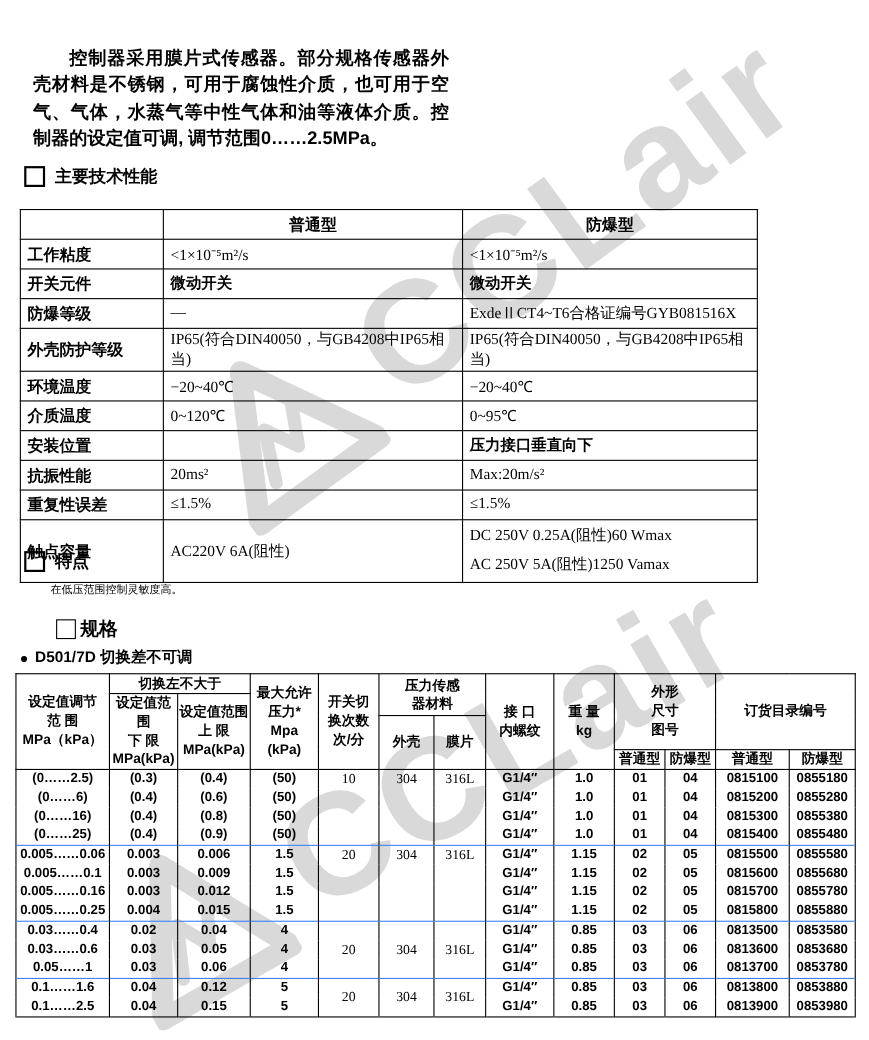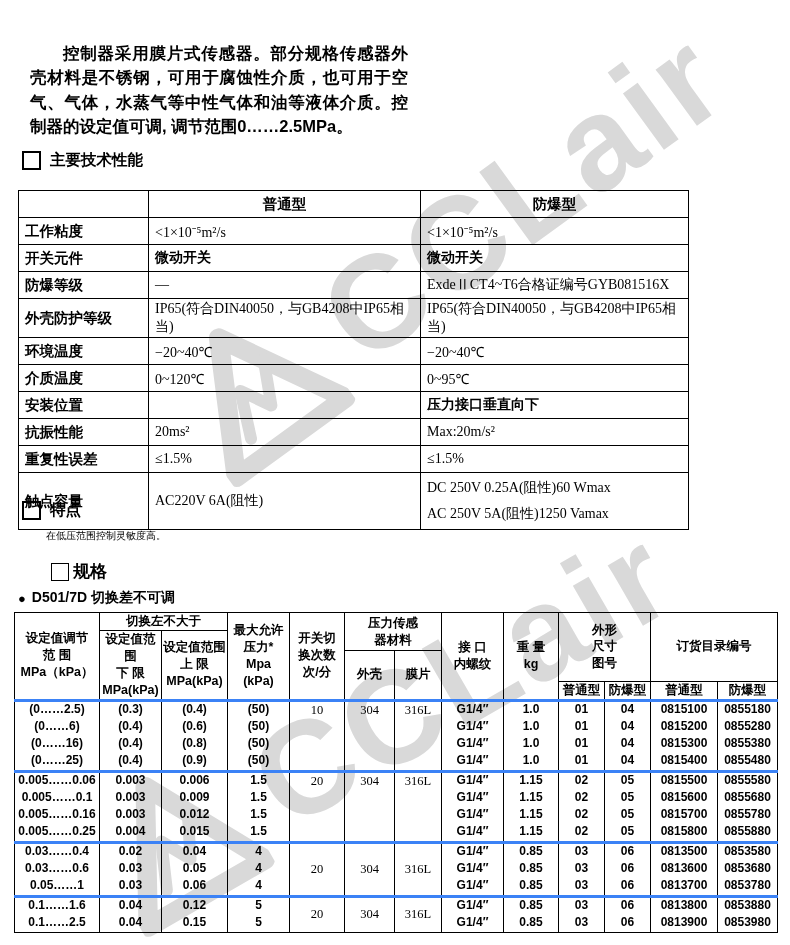--- a/index.html
+++ b/index.html
@@ -52,21 +52,21 @@
   .spec th{
     border:1px solid #000;font-size:12.5px;font-weight:bold;
     text-align:center;vertical-align:middle;padding:0 1px;
     white-space:pre-line;line-height:1.35;
   }
   .spec td{
     border-left:1px solid #000;border-right:1px solid #000;
     border-top:none;border-bottom:none;
     text-align:center;vertical-align:middle;height:17px;padding:0 2px;line-height:1.15;
   }
-  .spec tr.group-start td{border-top:3px solid #3b82f6;}
+  .spec tr.group-start td{border-top:1px solid #3b82f6;}
   .spec thead tr:last-child th{border-bottom:1px solid #000;}
   .spec td.b{font-weight:bold;font-size:12px;font-family:"Liberation Sans",sans-serif;}
   .spec td.serif{font-family:"Liberation Serif",serif;font-size:12.5px;font-weight:normal;}
   .spec td.vtop{vertical-align:top;padding-top:1px;}
   .r1{height:18px;} .r2{height:20px;} .r3{height:26px;} .r4{height:18px;}
 </style>
 </head>
 <body>
 
 <div class="page">

